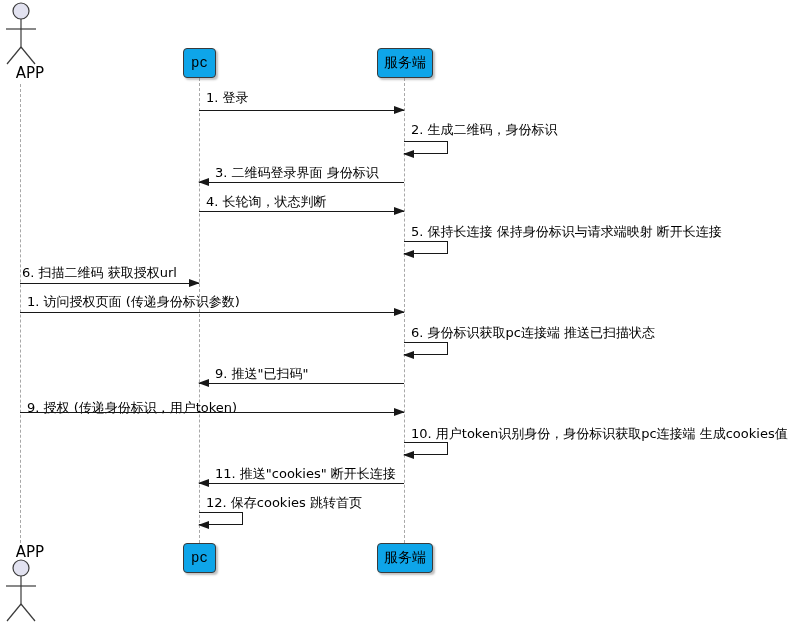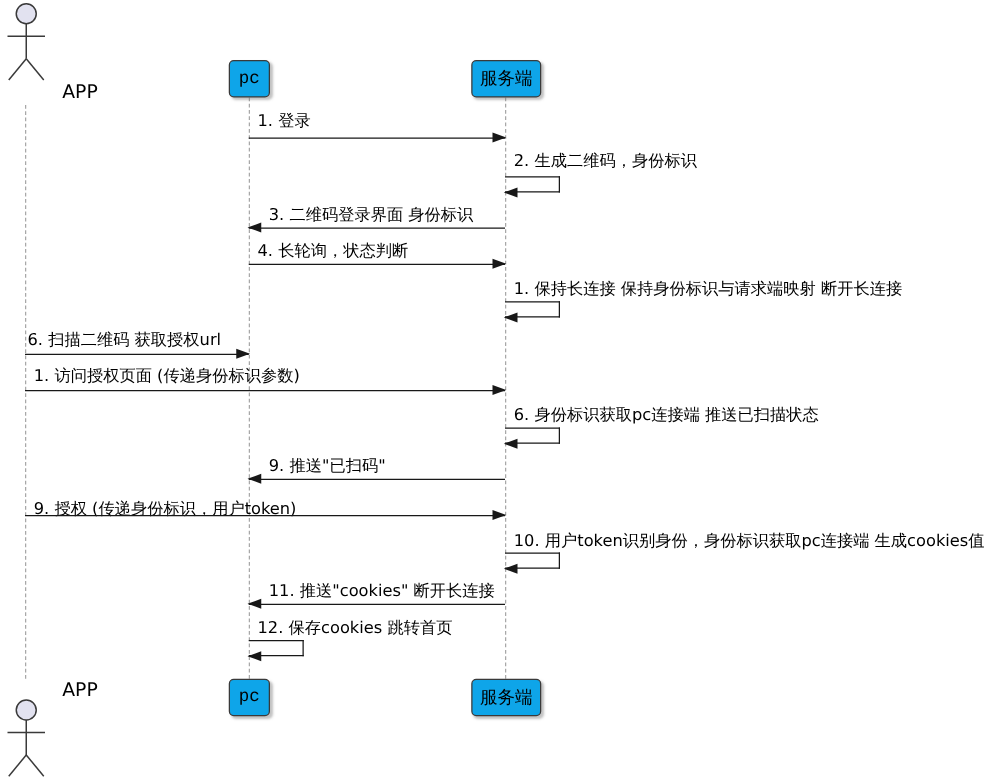--- a/index.html
+++ b/index.html
@@ -56,23 +56,22 @@
     border-left:none;
   }
   .selfloop::after{
     content:"";position:absolute;left:-1px;bottom:-5px;
     width:0;height:0;border-style:solid;
     border-width:4.5px 11px 4.5px 0;
     border-color:transparent #181818 transparent transparent;
   }
   .actor-label{
     position:absolute;
-    width:44px;text-align:center;
+    width:44px;text-align:right;
     font-size:15px;
-    padding-left:42px;
   }
   .actor-svg{position:absolute;}
   .watermark{
     position:absolute;
     font-size:14px;
     color:#CCCCCC;
     white-space:nowrap;
     margin-top:32px;
   }
 </style>
@@ -102,21 +101,21 @@
 
   <div class="msg" style="left:411px;top:122px">2. 生成二维码，身份标识</div>
   <div class="selfloop" style="left:404px;top:141px"></div>
 
   <div class="msg" style="left:215px;top:165px">3. 二维码登录界面 身份标识</div>
   <div class="arrow left" style="left:199px;top:182px;width:205px"></div>
 
   <div class="msg" style="left:206px;top:194px">4. 长轮询，状态判断</div>
   <div class="arrow right" style="left:199px;top:211px;width:205px"></div>
 
-  <div class="msg" style="left:411px;top:224px">1. 保持长连接 保持身份标识与请求端映射 断开长连接</div>
+  <div class="msg" style="left:411px;top:224px">5. 保持长连接 保持身份标识与请求端映射 断开长连接</div>
   <div class="selfloop" style="left:404px;top:241px"></div>
 
   <div class="msg" style="left:22px;top:265px">6. 扫描二维码 获取授权url</div>
   <div class="arrow right" style="left:20px;top:283px;width:179px"></div>
 
   <div class="msg" style="left:27px;top:294px">1. 访问授权页面 (传递身份标识参数)</div>
   <div class="arrow right" style="left:20px;top:312px;width:384px"></div>
 
   <div class="msg" style="left:411px;top:325px">6. 身份标识获取pc连接端 推送已扫描状态</div>
   <div class="selfloop" style="left:404px;top:342px"></div>

